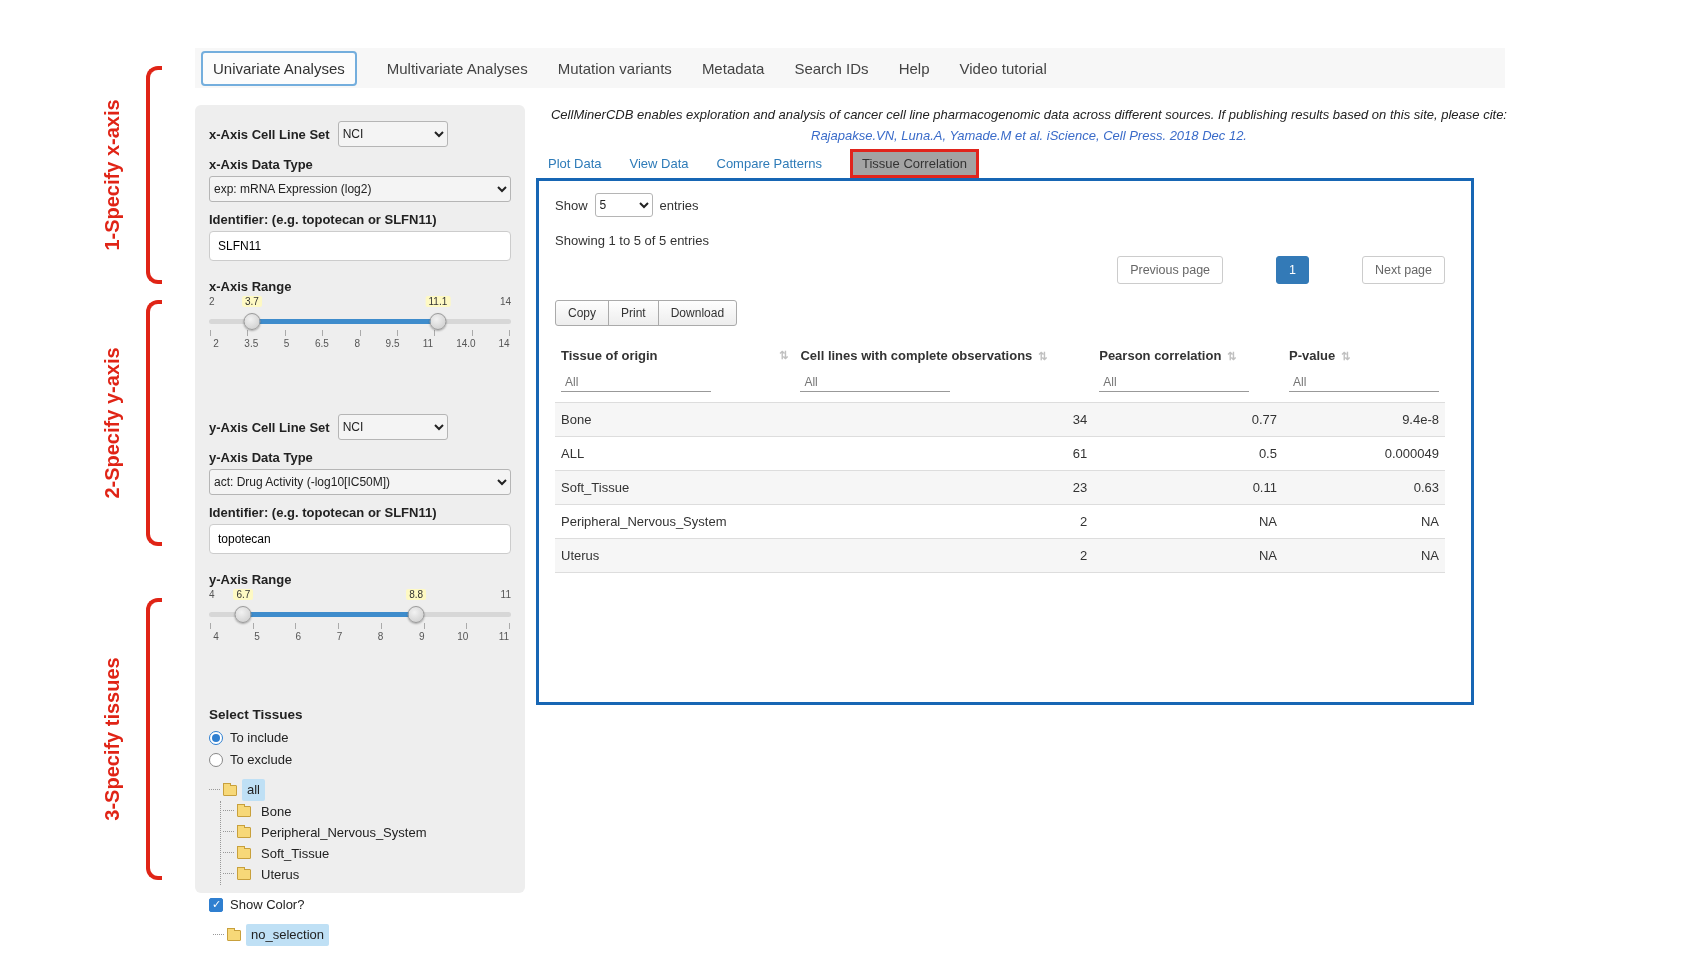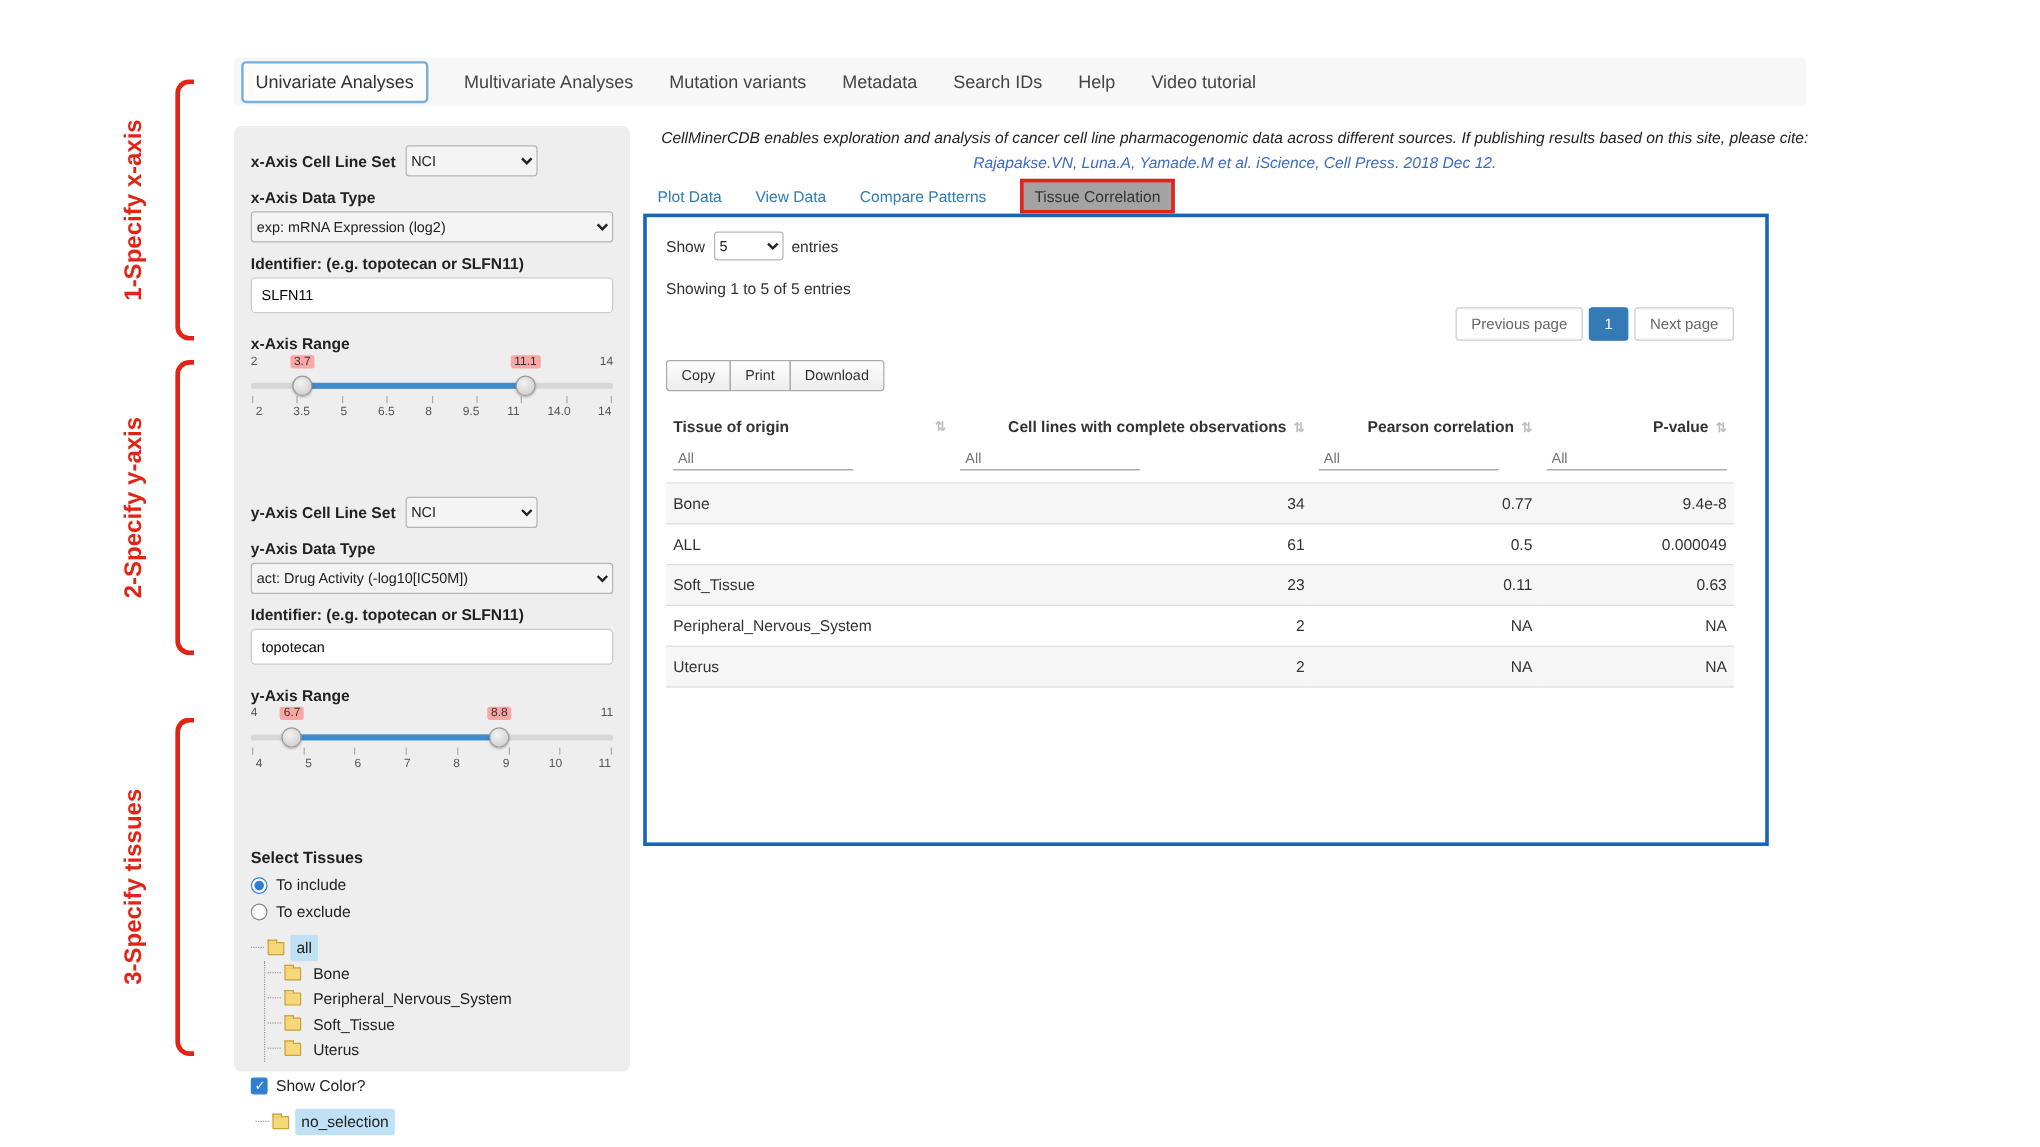--- a/index.html
+++ b/index.html
@@ -32,21 +32,21 @@
   .sel-full { width:100%; margin-bottom:10px; }
   .txt-input { width:100%; height:30px; border:1px solid #ccc; border-radius:4px;
                padding:0 8px; font-size:12px; background:#fff; margin-bottom:18px;
                font-family:"Liberation Sans",sans-serif; }
 
   
   .slider { position:relative; height:62px; margin-bottom:30px; }
   .s-top { position:relative; height:16px; font-size:10px; color:#555; }
   .s-top .s-min { position:absolute; left:0; }
   .s-top .s-max { position:absolute; right:0; }
-  .s-val { position:absolute; transform:translateX(-50%); background:#fca5a5; color:#333;
+  .s-val { position:absolute; transform:translateX(-50%); background:#fef9c3; color:#333;
            padding:0 3px; border-radius:2px; font-size:10px; }
   .s-track { position:relative; height:18px; }
   .s-line { position:absolute; top:7px; left:0; right:0; height:5px; background:#d7d7d7;
             border-radius:3px; }
   .s-bar { position:absolute; top:7px; height:5px; background:#3e8ccc; }
   .s-handle { position:absolute; top:1px; width:17px; height:17px; border-radius:50%;
               background:radial-gradient(circle at 40% 35%, #f2f2f2, #c9c9c9);
               border:1px solid #9a9a9a; transform:translateX(-50%); box-shadow:0 1px 2px rgba(0,0,0,.3); }
   .s-grid { display:flex; justify-content:space-between; height:6px; padding:0 1px; }
   .s-grid i { width:1px; height:6px; background:#aaa; }
@@ -91,35 +91,35 @@
              font-size:13px; }
   .subtab { color:#2e7bb8; cursor:default; white-space:nowrap; }
   .subtab.active { color:#333; border:3px solid #e0241c; padding:4px 9px; background:#a3a3a3; }
 
   .panel { position:absolute; left:536px; top:178px; width:938px; height:527px;
            border:3px solid #1766b4; background:#fff; padding:12px 16px; }
   .show-row { display:flex; align-items:center; gap:7px; font-size:13px; color:#333; }
   .sel-show { width:58px; height:24px; background:#fff; }
   .showing-text { margin-top:16px; font-size:13px; color:#333; }
 
-  .pager { width:890px; display:flex; justify-content:flex-end; align-items:center; margin-top:8px; }
+  .pager { width:890px; display:flex; justify-content:flex-end; align-items:center; margin-top:8px;gap:48px; }
   .pg-btn { border:1px solid #ccc; background:#fff; color:#666; font-size:12.5px;
             padding:6px 12px; border-radius:3px; cursor:default; font-family:"Liberation Sans",sans-serif; }
   .pg-num { border:1px solid #337ab7; background:#337ab7; color:#fff; font-size:12.5px;
             padding:6px 12px; border-radius:3px; margin:0 5px; cursor:default; }
 
   .btn-group { margin-top:16px; display:inline-flex; }
   .dt-btn { border:1px solid #aaa; background:linear-gradient(#fefefe,#ededed); color:#333;
             font-size:12px; padding:5px 12px; margin-left:-1px; cursor:default;
             font-family:"Liberation Sans",sans-serif; }
   .dt-btn:first-child { border-radius:3px 0 0 3px; margin-left:0; }
   .dt-btn:last-child { border-radius:0 3px 3px 0; }
 
   table.dt { width:890px; margin-top:14px; border-collapse:collapse; font-size:13px; color:#333; }
-  table.dt th { font-weight:bold; text-align:right; padding:8px 6px; vertical-align:bottom; }
+  table.dt th { font-weight:bold; text-align:left; padding:8px 6px; vertical-align:bottom; }
   table.dt th.c1 { text-align:left; }
   th .th-flex { display:flex; justify-content:space-between; align-items:center; }
   .sort-icon { color:#c0c0c0; font-size:11px; margin-left:6px; }
   tr.filter-row td { padding:2px 6px 10px 6px; text-align:left; }
   .flt { border:none; border-bottom:1px solid #999; background:transparent; width:150px;
          font-size:12px; padding:2px 4px; font-family:"Liberation Sans",sans-serif; }
   tr.data-row td { padding:9px 6px; border-top:1px solid #ddd; text-align:right; height:33px; }
   tr.data-row td.c1 { text-align:left; }
   tr.data-row:nth-child(odd) { background:#f6f6f6; }
   tr.last-row td { border-bottom:1px solid #ddd; }

